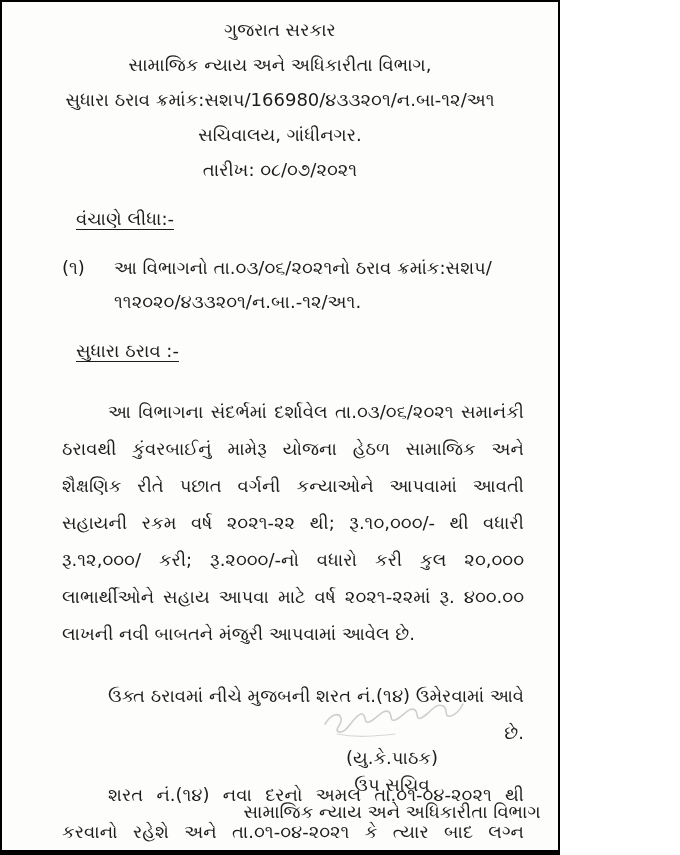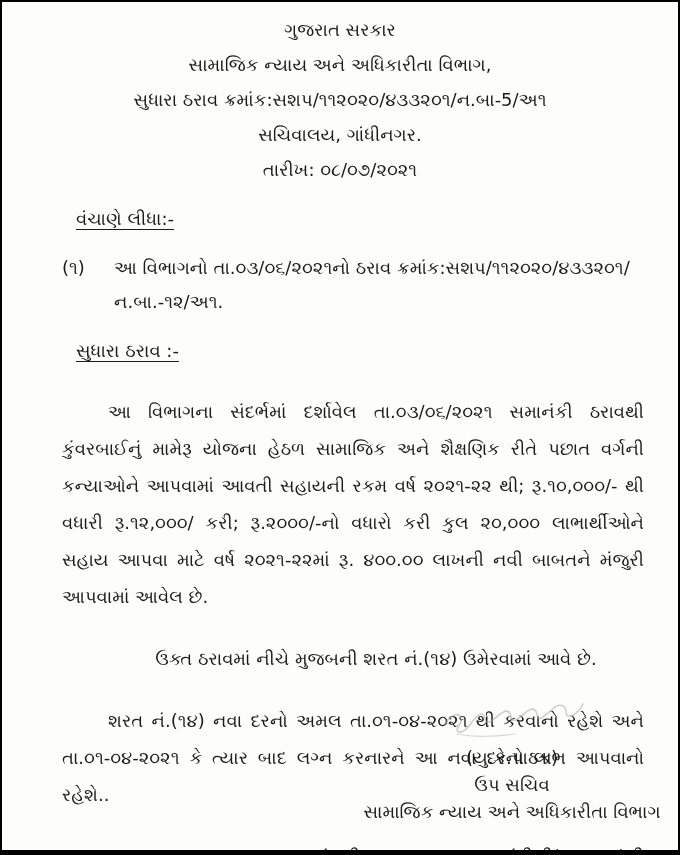--- a/index.html
+++ b/index.html
@@ -1,18 +1,18 @@
 <!DOCTYPE html>
 <html><head>
 <meta charset="utf-8">
 <style>
   * { margin:0; padding:0; box-sizing:border-box; }
   html,body { background:#ffffff; }
   .page {
-    width:680px; height:855px;
+    width:560px; height:855px;
     background:#fdfdfc;
     border:2px solid #000;
     border-bottom-width:5px;
     position:relative;
     overflow:hidden;
     font-family:"DejaVu Sans","Liberation Sans",sans-serif;
     color:#1c1c1c;
     font-size:18px;
   }
   .header { text-align:center; padding-top:10px; }
@@ -22,39 +22,39 @@
     margin-top:15px; margin-left:14px;
     text-decoration:underline; text-underline-offset:4px;
     line-height:34px;
   }
   .read-item { display:flex; margin-top:15px; line-height:34px; }
   .read-item .num { width:52px; flex:0 0 52px; }
   .para {
     text-indent:46px; text-align:justify;
     line-height:37px; margin-top:25px;
   }
-  .para.no-justify { text-align:center; }
+  .para.no-justify { text-align:right; }
   .signature-block {
     position:absolute; right:16px; top:692px;
     width:300px; text-align:center; line-height:27px;
   }
   .signature-scribble { display:block; margin:0 auto 2px auto; opacity:.55; }
   .sig-name { line-height:27px; }
   .sig-designation { line-height:27px; }
   .sig-department { line-height:27px; white-space:nowrap;text-align:center; }
 </style>
 </head>
 <body>
 
 <div class="page">
 
   <div class="header">
     <div class="hline">ગુજરાત સરકાર</div>
     <div class="hline">સામાજિક ન્યાય અને અધિકારીતા વિભાગ,</div>
-    <div class="hline">સુધારા ઠરાવ ક્રમાંક:સશપ/૧૧૨૦૨૦/૪૩૩૨૦૧/ન.બા-5/અ૧</div>
+    <div class="hline">સુધારા ઠરાવ ક્રમાંક:સશપ/166980/૪૩૩૨૦૧/ન.બા-૧૨/અ૧</div>
     <div class="hline">સચિવાલય, ગાંધીનગર.</div>
     <div class="hline">તારીખ: ૦૮/૦૭/૨૦૨૧</div>
   </div>
 
   <div class="body-area">
 
     <div class="section-heading">વંચાણે લીધા:-</div>
 
     <div class="read-item">
       <span class="num">(૧)</span>

